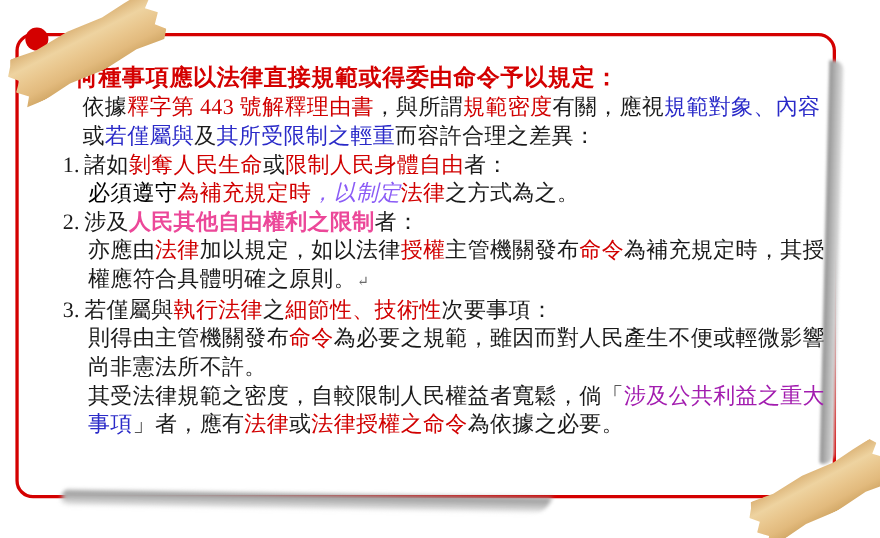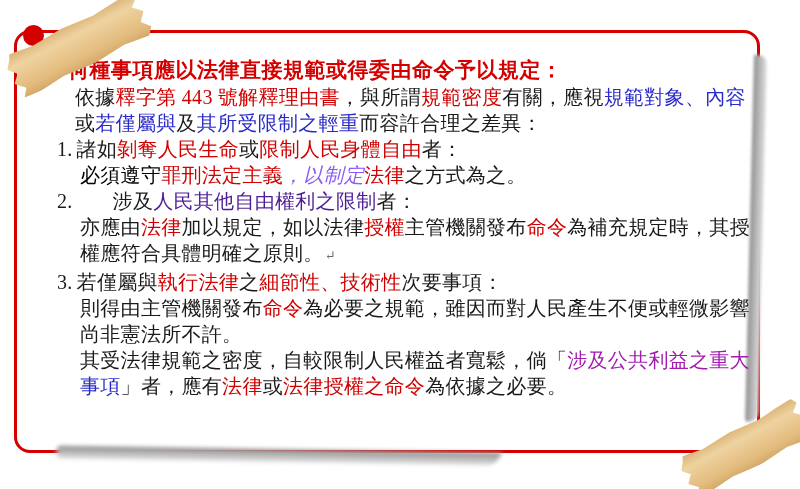--- a/index.html
+++ b/index.html
@@ -63,22 +63,22 @@
 <div class="stage">
   <div class="card" style="border-color: rgb(212, 0, 0);">
     <div class="content">
       <div class="title" style="color: rgb(212, 0, 0);">
         <span class="bullet">●</span><span class="title-text">何種事項應以法律直接規範或得委由命令予以規定：</span>
       </div>
       <div id="lines">
           <div class="line intro"><span class="run" style="color: rgb(26, 26, 26);">依據</span><span class="run" style="color: rgb(209, 0, 0);">釋字第 443 號解釋理由書</span><span class="run" style="color: rgb(26, 26, 26);">，與所謂</span><span class="run" style="color: rgb(209, 0, 0);">規範密度</span><span class="run" style="color: rgb(26, 26, 26);">有關，應視</span><span class="run" style="color: rgb(42, 42, 200);">規範對象、內容</span></div>
           <div class="line intro"><span class="run" style="color: rgb(26, 26, 26);">或</span><span class="run" style="color: rgb(42, 42, 200);">若僅屬與</span><span class="run" style="color: rgb(26, 26, 26);">及</span><span class="run" style="color: rgb(42, 42, 200);">其所受限制之輕重</span><span class="run" style="color: rgb(26, 26, 26);">而容許合理之差異：</span></div>
           <div class="line num-line"><span class="num" style="color: rgb(26, 26, 26);">1.</span><span class="run" style="color: rgb(26, 26, 26);">諸如</span><span class="run" style="color: rgb(209, 0, 0);">剝奪人民生命</span><span class="run" style="color: rgb(26, 26, 26);">或</span><span class="run" style="color: rgb(209, 0, 0);">限制人民身體自由</span><span class="run" style="color: rgb(26, 26, 26);">者：</span></div>
-          <div class="line cont"><span class="run" style="color: #000000;">必須遵守</span><span class="run" style="color: rgb(209, 0, 0);">罪刑法定主義</span><span class="run" style="color: #8b5cf6; font-style: italic;">，以制定</span><span class="run" style="color: rgb(209, 0, 0);">法律</span><span class="run" style="color: rgb(26, 26, 26);">之方式為之。</span></div>
-          <div class="line num-line"><span class="num" style="color: rgb(26, 26, 26);">2.</span><span class="run" style="color: rgb(26, 26, 26); margin-left: 36px;">涉及</span><span class="run" style="color: #4c1d95;">人民其他自由權利之限制</span><span class="run" style="color: rgb(26, 26, 26);">者：</span></div>
+          <div class="line cont"><span class="run" style="color: #000000;">必須遵守</span><span class="run" style="color: rgb(209, 0, 0);">為補充規定時</span><span class="run" style="color: #8b5cf6; font-style: italic;">，以制定</span><span class="run" style="color: rgb(209, 0, 0);">法律</span><span class="run" style="color: rgb(26, 26, 26);">之方式為之。</span></div>
+          <div class="line num-line"><span class="num" style="color: rgb(26, 26, 26);">2.</span><span class="run" style="color: rgb(26, 26, 26);">涉及</span><span class="run" style="color: #ec4899; font-weight: bold;">人民其他自由權利之限制</span><span class="run" style="color: rgb(26, 26, 26);">者：</span></div>
           <div class="line cont"><span class="run" style="color: rgb(26, 26, 26);">亦應由</span><span class="run" style="color: rgb(209, 0, 0);">法律</span><span class="run" style="color: rgb(26, 26, 26);">加以規定，如以法律</span><span class="run" style="color: rgb(209, 0, 0);">授權</span><span class="run" style="color: rgb(26, 26, 26);">主管機關發布</span><span class="run" style="color: rgb(209, 0, 0);">命令</span><span class="run" style="color: rgb(26, 26, 26);">為補充規定時，其授</span></div>
           <div class="line cont"><span class="run" style="color: rgb(26, 26, 26);">權應符合具體明確之原則。</span><span class="pmark" style="color: rgb(106, 106, 106);">↵</span></div>
           <div class="line num-line"><span class="num" style="color: rgb(26, 26, 26);">3.</span><span class="run" style="color: rgb(26, 26, 26);">若僅屬與</span><span class="run" style="color: rgb(209, 0, 0);">執行法律</span><span class="run" style="color: rgb(26, 26, 26);">之</span><span class="run" style="color: rgb(209, 0, 0);">細節性、技術性</span><span class="run" style="color: rgb(26, 26, 26);">次要事項：</span></div>
           <div class="line cont"><span class="run" style="color: rgb(26, 26, 26);">則得由主管機關發布</span><span class="run" style="color: rgb(209, 0, 0);">命令</span><span class="run" style="color: rgb(26, 26, 26);">為必要之規範，雖因而對人民產生不便或輕微影響，</span></div>
           <div class="line cont"><span class="run" style="color: rgb(26, 26, 26);">尚非憲法所不許。</span></div>
           <div class="line cont"><span class="run" style="color: rgb(26, 26, 26);">其受法律規範之密度，自較限制人民權益者寬鬆，倘「</span><span class="run" style="color: #a21caf;">涉及公共利益之重大</span></div>
           <div class="line cont"><span class="run" style="color: rgb(42, 42, 200);">事項</span><span class="run" style="color: rgb(26, 26, 26);">」者，應有</span><span class="run" style="color: rgb(209, 0, 0);">法律</span><span class="run" style="color: rgb(26, 26, 26);">或</span><span class="run" style="color: rgb(209, 0, 0);">法律授權之命令</span><span class="run" style="color: rgb(26, 26, 26);">為依據之必要。</span></div>
         </div>
     </div>
   </div>

